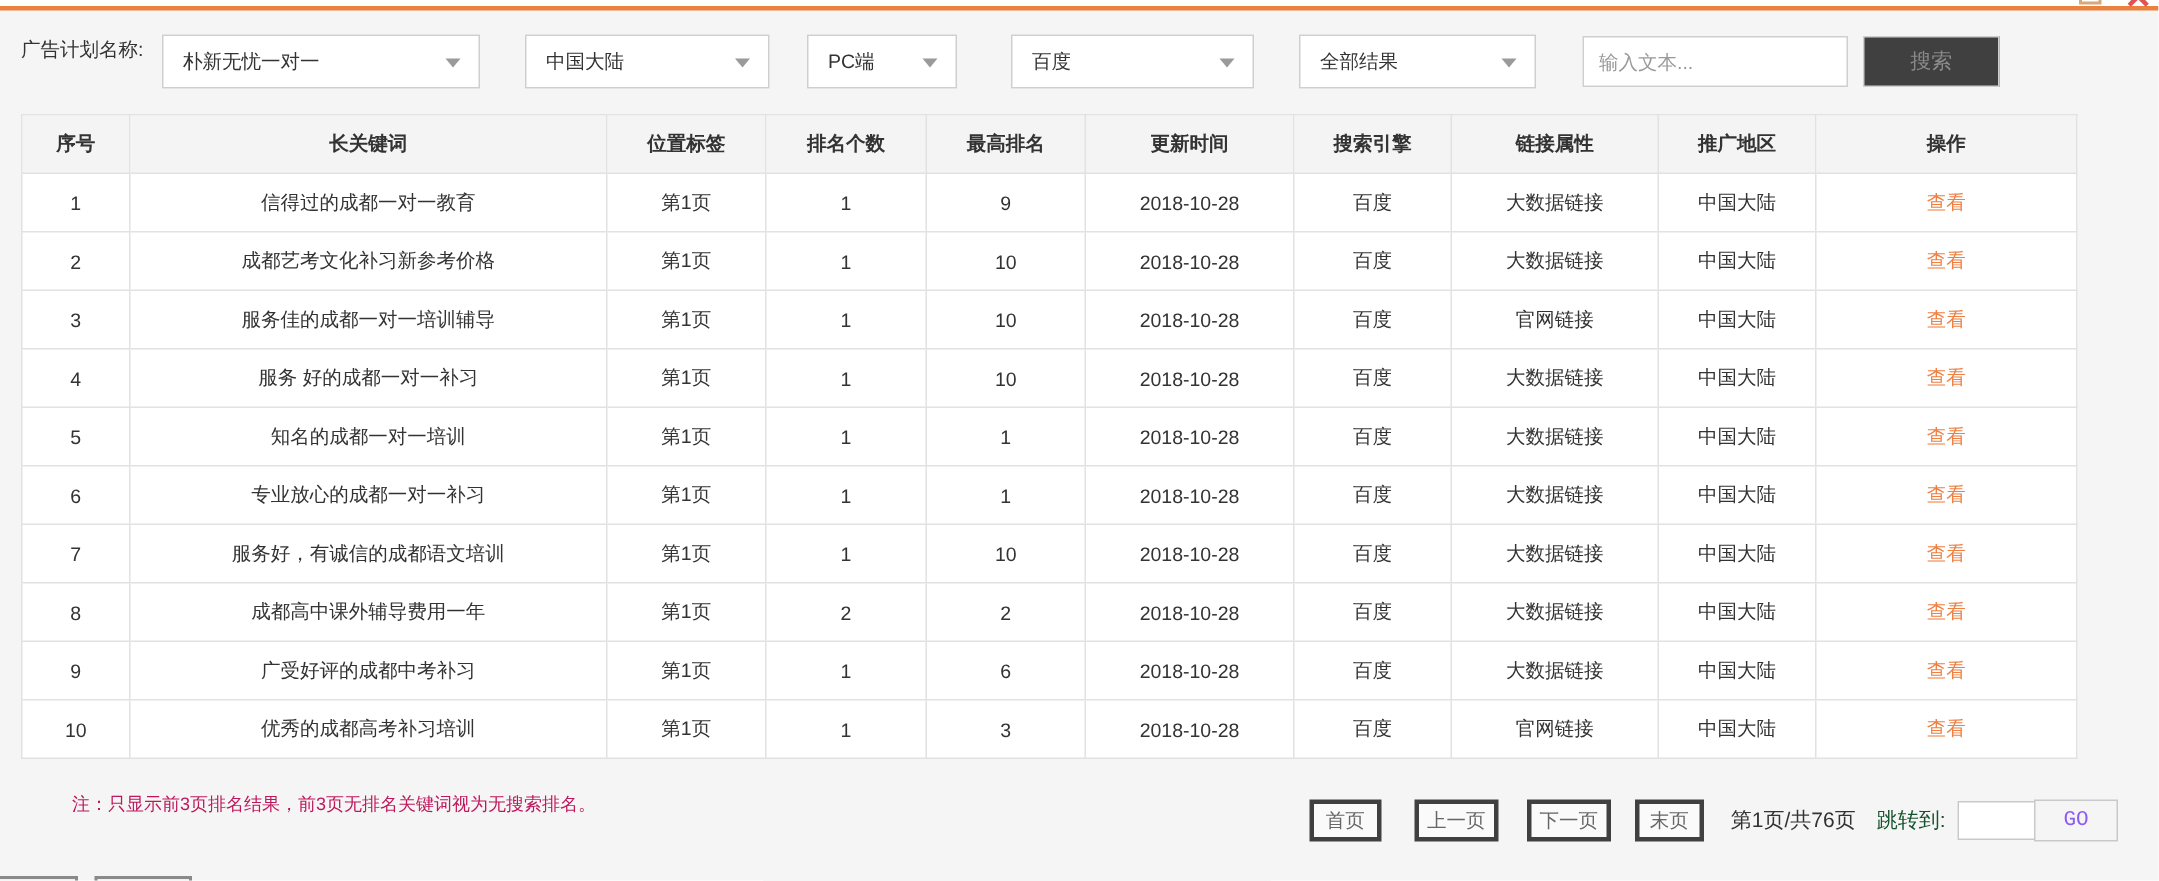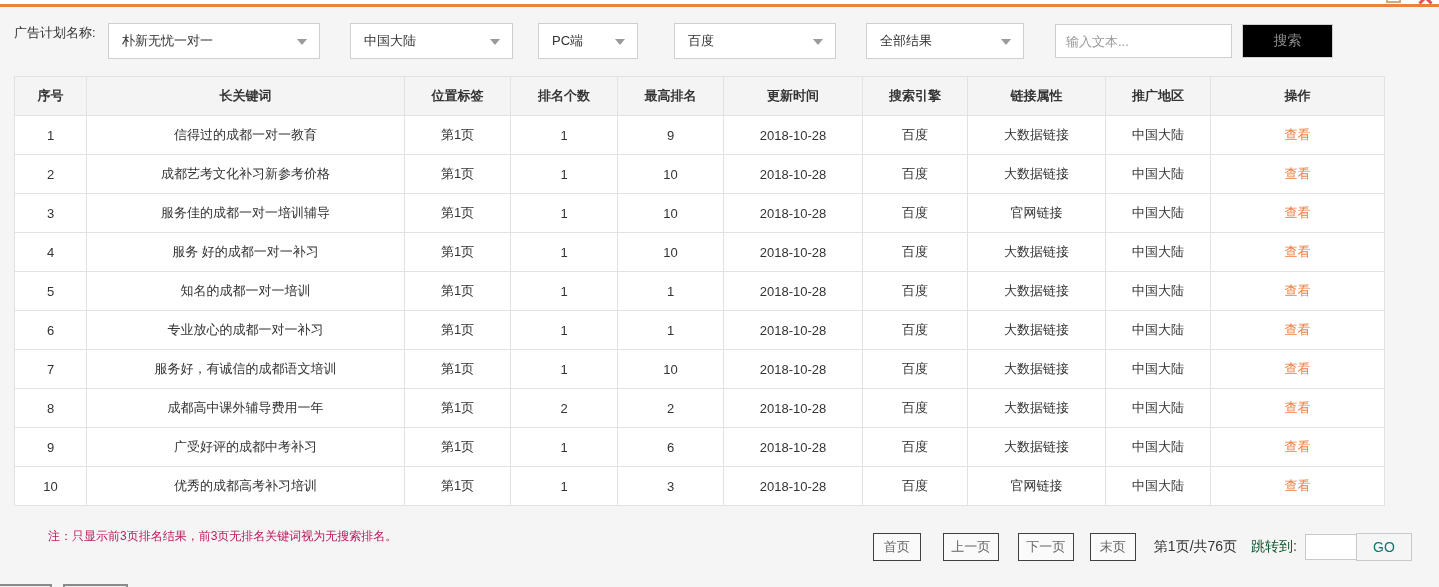--- a/index.html
+++ b/index.html
@@ -38,57 +38,57 @@
     border-top:6px solid #9a9a9a;
   }
   .txt {
     position:absolute; top:24px; left:1055px; width:177px; height:34px;
     border:1px solid #cfcfcf; background:#fff; padding:0 10px;
     font-size:13px; color:#333; font-family:inherit;
   }
   .txt::placeholder { color:#9a9a9a; }
   .search-btn {
     position:absolute; top:24px; left:1242px; width:91px; height:34px;
-    background:#000000; border:1px solid #cfcfcf; color:#8a8a8a;
+    background:#404040; border:1px solid #cfcfcf; color:#8a8a8a;
     font-size:14px; cursor:pointer; font-family:inherit;
   }
 
   
   table.rank {
     position:absolute; top:76px; left:14px; width:1370px;
     border-collapse:collapse; table-layout:fixed; background:#fff;
   }
   table.rank th, table.rank td {
     border:1px solid #e2e2e2; text-align:center; font-size:13px;
     overflow:hidden; white-space:nowrap;
   }
   table.rank th { height:39px; background:#f4f4f4; font-weight:bold; color:#333; }
   table.rank td { height:39px; color:#333; background:#fff; }
   .view-link { color:#ee8044; cursor:pointer; text-decoration:none; }
 
   
   .note { position:absolute; top:528px; left:16px; font-size:12px; color:#be185d;margin-left:32px; }
   .pagination { position:absolute; top:533px; right:27px; display:flex; align-items:center; }
   .pg-btn {
-    height:28px; background:#fafafa; border:1px solid #404040; color:#666;
+    height:28px; background:#fafafa; border:3px solid #404040; color:#666;
     font-size:13px; cursor:pointer; font-family:inherit; padding:0;
   }
   .pg-first { width:48px; margin-right:22px; }
   .pg-prev  { width:56px; margin-right:19px; }
   .pg-next  { width:56px; margin-right:16px; }
   .pg-last  { width:46px; margin-right:18px; }
   .pageinfo { font-size:14px; color:#333; margin-right:14px; }
   .jump     { font-size:14px; color:#14532d; margin-right:8px; }
   .jump-input {
     width:52px; height:26px; border:1px solid #c9c9c9; background:#fff;
     font-size:13px; padding:0 6px; font-family:inherit;
   }
   .go-btn {
     width:56px; height:28px; background:#f5f5f5; border:1px solid #c9c9c9;
-    color:#0f766e; font-size:14px; cursor:pointer; font-family:Liberation Sans, sans-serif; margin-left:-1px;
+    color:#8b5cf6; font-size:14px; cursor:pointer; font-family:Liberation Mono, monospace; margin-left:-1px;
   }
 
   
   .stub { position:absolute; top:584px; height:14px; border:2px solid #8a8a8a; background:#f1f1f1; }
   .stub1 { left:-4px; width:56px; }
   .stub2 { left:63px; width:65px; }
 </style>
 </head>
 <body>
 

